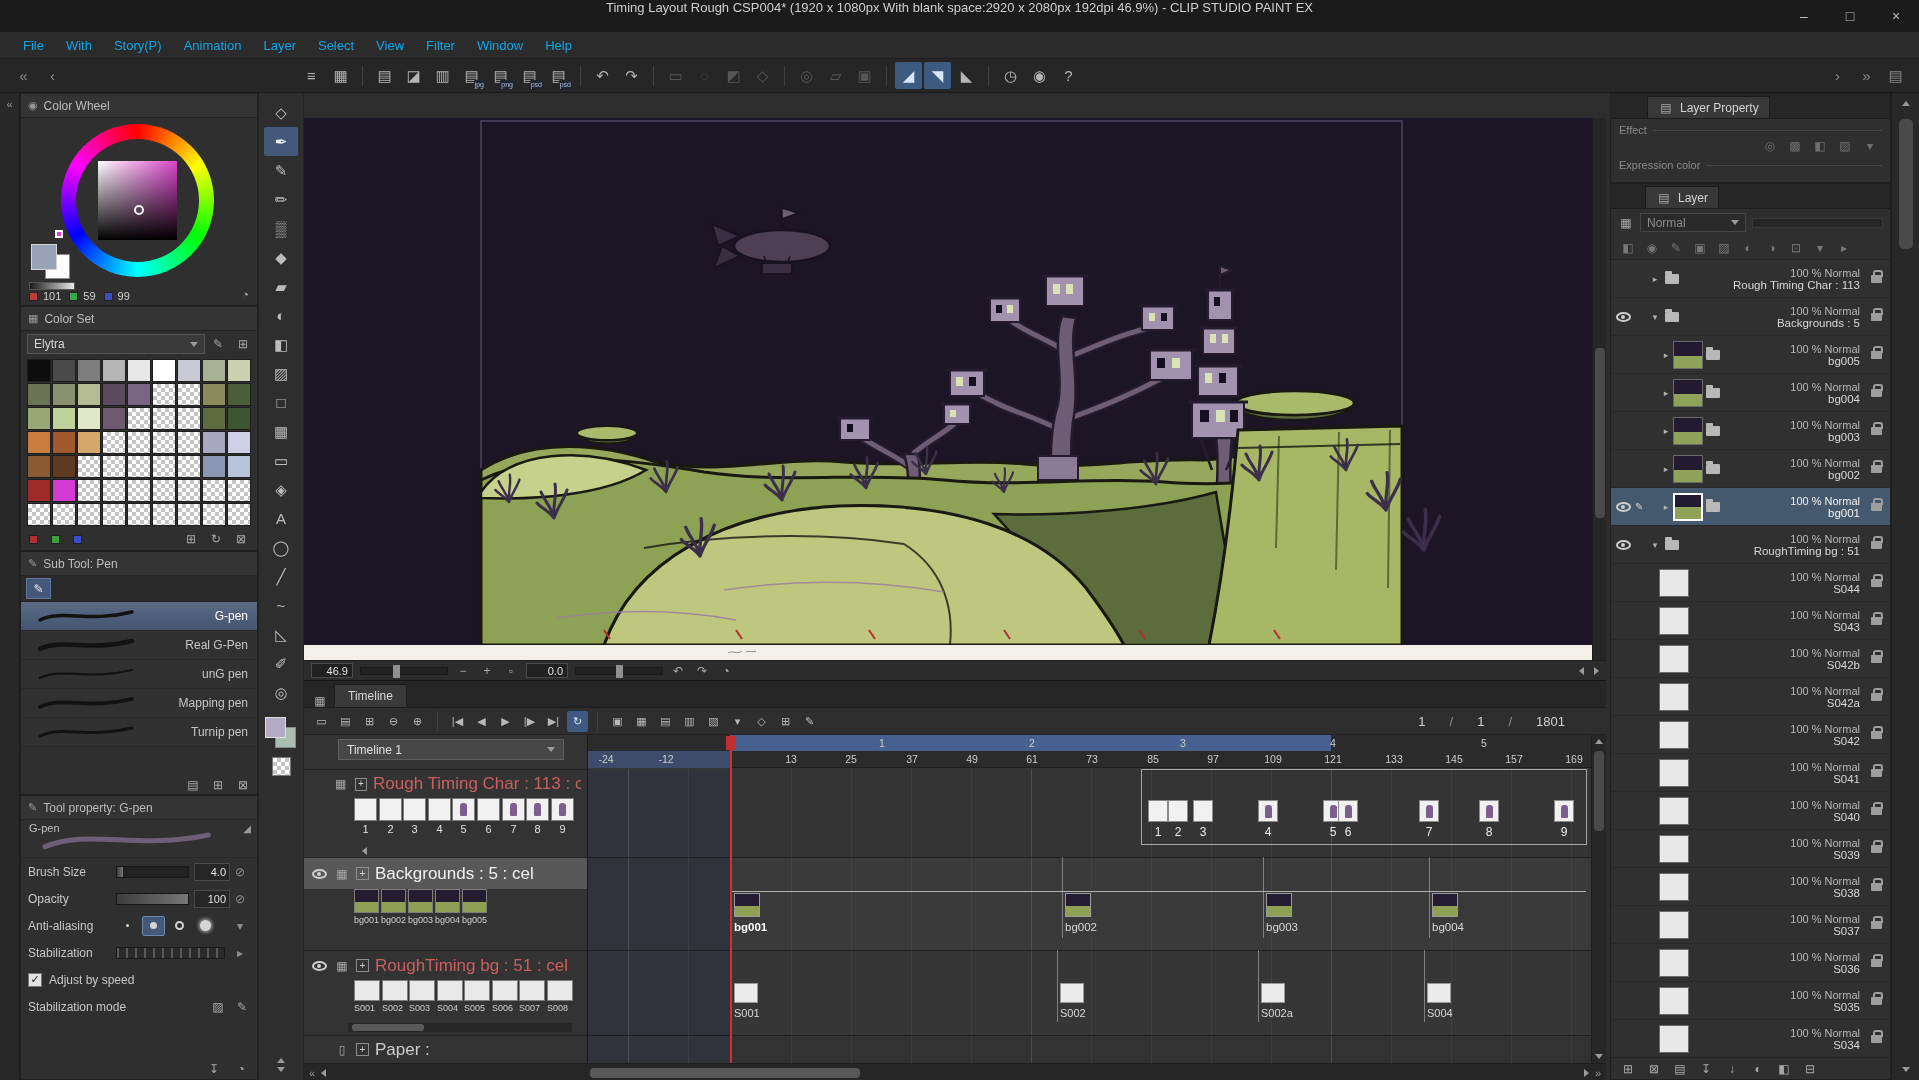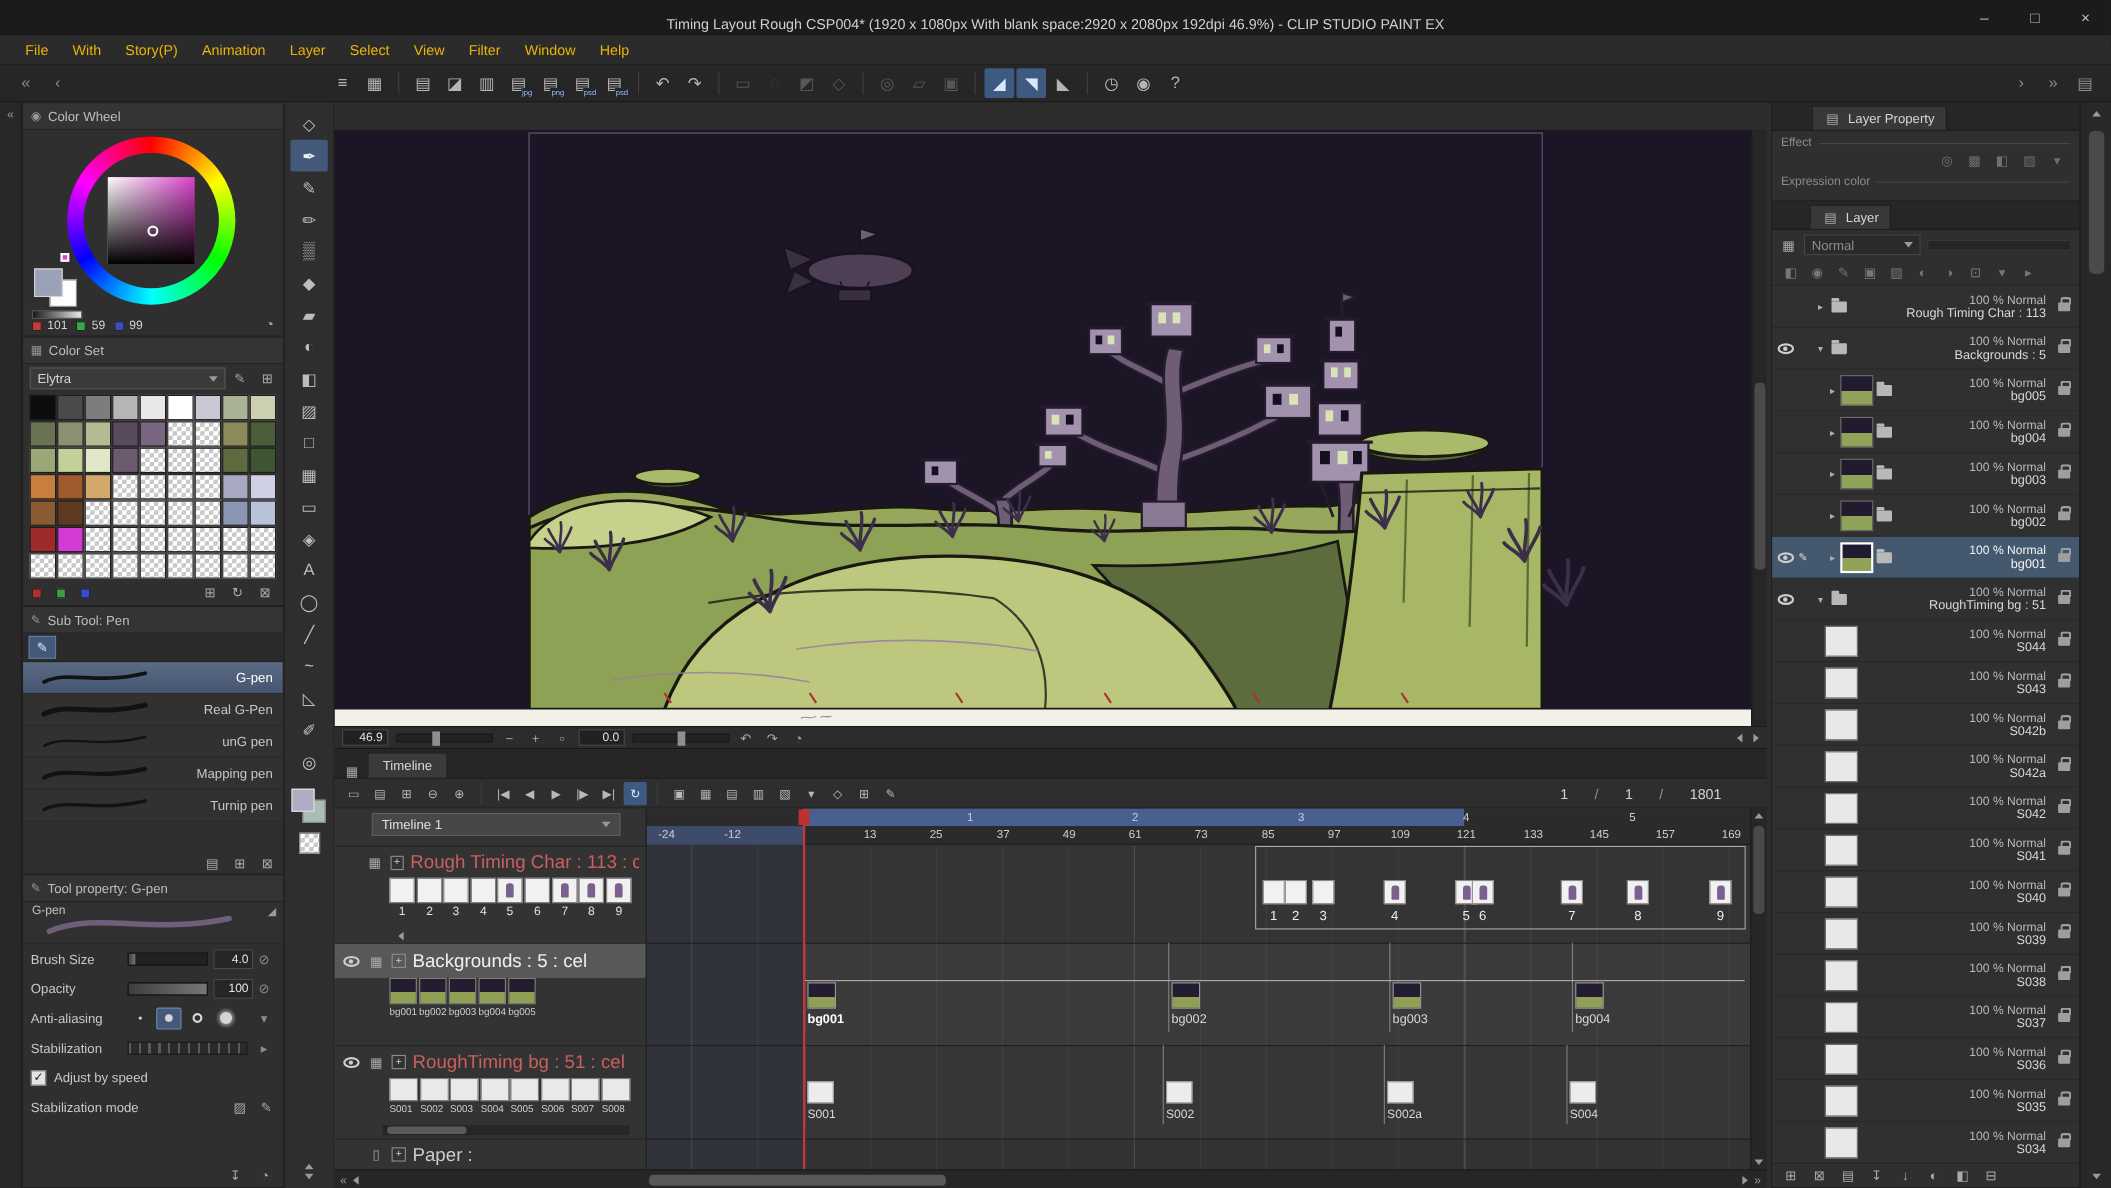--- a/index.html
+++ b/index.html
@@ -1,23 +1,23 @@
 <!DOCTYPE html>
 <html><head>
 <meta charset="utf-8">
 <style>
 *{margin:0;padding:0;box-sizing:border-box}
 body{background:#0b0b0b;font-family:"Liberation Sans",sans-serif;-webkit-user-select:none;user-select:none}
 .app{position:relative;width:1919px;height:1080px;background:#2d2d2d;overflow:hidden;color:#c6c6c6;font-size:13px}
 
-.titlebar{position:absolute;left:0;top:0;width:100%;height:44px;background:#1b1b1b;border-bottom:1px solid #000;display:flex;align-items:center;justify-content:center;font-size:13px;color:#cfcfcf}
+.titlebar{position:absolute;left:0;top:0;width:100%;height:44px;background:#1b1b1b;border-bottom:1px solid #000;display:flex;align-items:flex-start;justify-content:center;font-size:13px;color:#cfcfcf}
 .win-controls{position:absolute;right:0;top:0;height:32px;display:flex}
 .win-btn{width:46px;height:32px;display:flex;align-items:center;justify-content:center;font-size:14px;color:#bdbdbd}
 .menubar{position:absolute;left:0;top:32px;width:100%;height:27px;background:#2b2b2b;border-bottom:1px solid #1f1f1f;display:flex;align-items:center;padding-left:12px}
-.menu-item{padding:4px 11px;font-size:13px;color:#eab308}
+.menu-item{padding:4px 11px;font-size:13px;color:#0ea5e9}
 .main-toolbar{position:absolute;left:0;top:59px;width:100%;height:34px;background:#262626;border-bottom:1px solid #1a1a1a;display:flex;align-items:center;padding:0 10px;gap:2px}
 .tb-icon{width:27px;height:27px;display:flex;align-items:center;justify-content:center;font-size:15px;color:#b5b5b5;position:relative;border-radius:2px;flex:none}
 .tb-icon.disabled{color:#565656}
 .tb-icon.dim{color:#8a8a8a}
 .tb-icon.active{background:#3d5a80;color:#d9e7fa}
 .tbadge{position:absolute;bottom:0;right:0;font-size:7px;color:#a9bddd;background:#20262f;padding:0 1px;line-height:1.3;border-radius:1px}
 .tb-sep{width:1px;height:20px;background:#404040;margin:0 6px;flex:none}
 .tb-gap{width:228px;flex:none}
 .tb-flex{flex:1}
 

